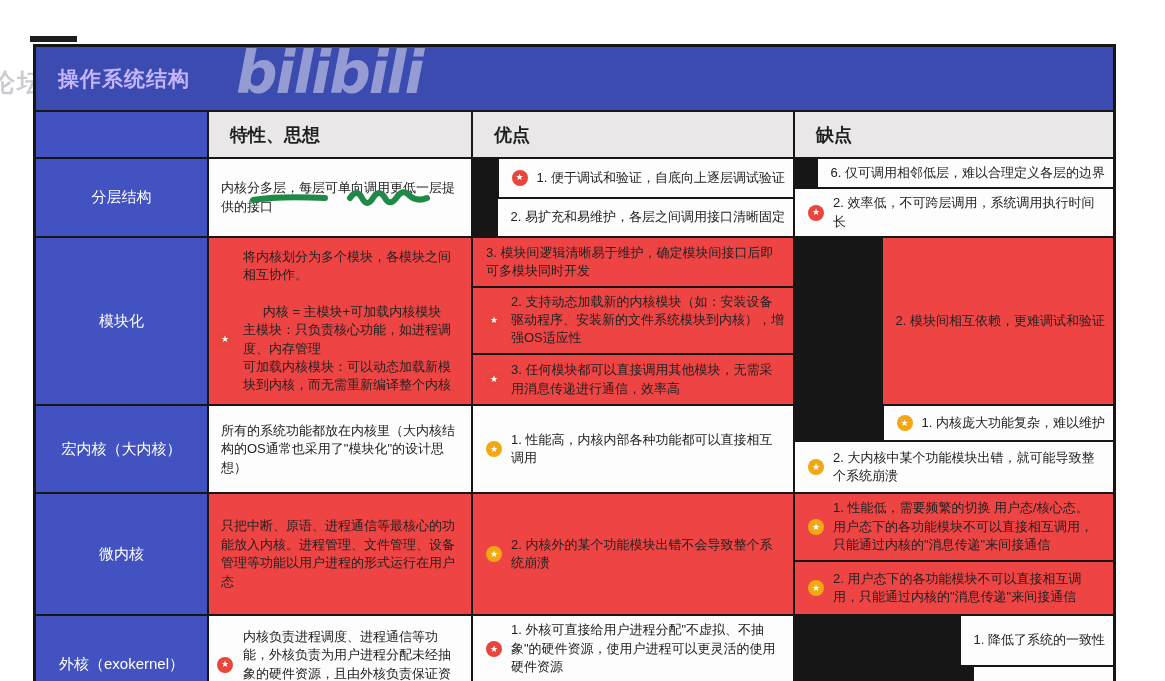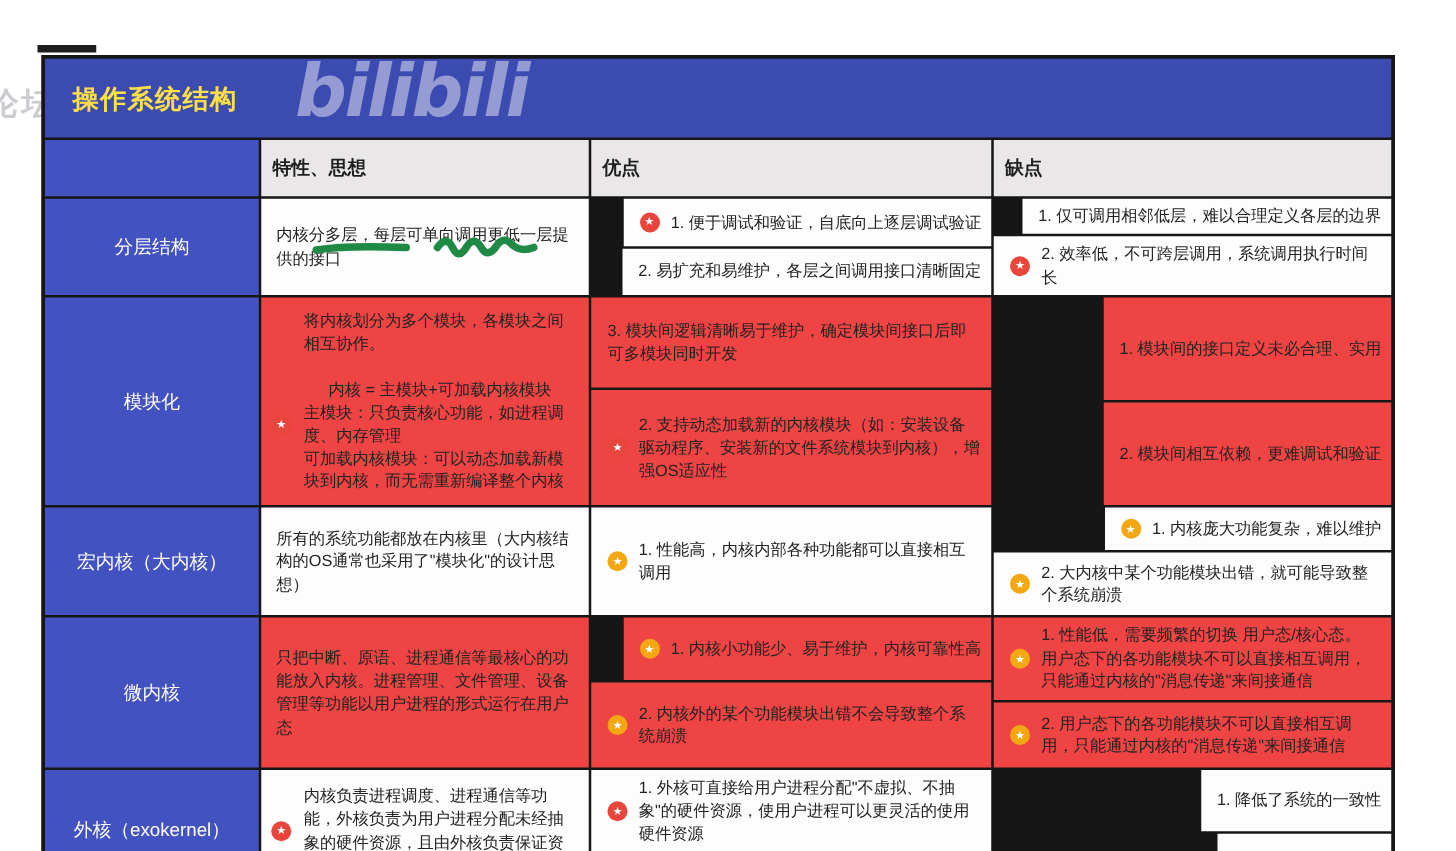--- a/index.html
+++ b/index.html
@@ -7,31 +7,31 @@
               font-family:"Liberation Sans","DejaVu Sans",sans-serif; }
   .page { position:relative; width:961px; height:681px; background:#fff;margin-top:36px; }
 
   
   .ostable { position:absolute; left:33px; top:8px; width:1083px; height:659px;
              background:#161616; padding:3px; display:flex; flex-direction:column; gap:2px; }
 
   
   .titlebar { position:relative; height:63px; flex:0 0 63px; background:#3c4bb0; overflow:hidden; }
   .titlebar h1 { position:absolute; left:22px; top:18px; font-size:21px; font-weight:bold;
-                 color:#fde047; letter-spacing:1px; }
+                 color:#c4b5fd; letter-spacing:1px; }
   .bili-mark { position:absolute; left:200px; top:-8px; font-size:58px; font-weight:800;
                font-style:italic; color:rgba(255,255,255,0.45); letter-spacing:-2px;
                font-family:"DejaVu Sans",sans-serif; pointer-events:none; }
 
   
   .grow { display:grid; grid-template-columns:171px 262px 320px 1fr; gap:2px; background:#161616; }
 
   .hrow { flex:0 0 45px; }
-  .hcell { background:#e9e7e8; display:flex; align-items:center; padding-left:9px;
-           font-size:15px; font-weight:bold; color:#1f1f1f; }
+  .hcell { background:#e9e7e8; display:flex; align-items:center; padding-left:21px;
+           font-size:18px; font-weight:bold; color:#1f1f1f; }
   .hcell.blue { background:#4252c0; }
 
   .labelcell { background:#4252c0; color:#ffffff; font-size:15px;
                display:flex; align-items:center; justify-content:center; text-align:center; }
 
   .cell { font-size:13px; color:#222222; line-height:1.42;align-items:center; }
   .white .cell, .white .subcell { background:#fdfdfd; }
   .gray  .cell, .gray  .subcell { background:#ef4444; }
 
   .feature { display:flex; flex-direction:column; justify-content:center; padding:8px 10px 8px 12px; }
@@ -98,21 +98,21 @@
           <span class="txt">1. 便于调试和验证，自底向上逐层调试验证</span>
         </div>
         <div class="subcell" style="flex:1">
 
           <span class="txt">2. 易扩充和易维护，各层之间调用接口清晰固定</span>
         </div>
       </div>
       <div class="subcol">
         <div class="subcell" style="flex:1">
 
-          <span class="txt">1. 仅可调用相邻低层，难以合理定义各层的边界</span>
+          <span class="txt">6. 仅可调用相邻低层，难以合理定义各层的边界</span>
         </div>
         <div class="subcell" style="flex:1">
           <span class="star red"></span>
           <span class="txt">2. 效率低，不可跨层调用，系统调用执行时间长</span>
         </div>
       </div>
     </div>
 
     <div class="grow gray" style="flex:0 0 166px">
       <div class="labelcell">模块化</div>
@@ -126,26 +126,26 @@
       </div>
       <div class="subcol">
         <div class="subcell" style="flex:49">
 
           <span class="txt">3. 模块间逻辑清晰易于维护，确定模块间接口后即可多模块同时开发</span>
         </div>
         <div class="subcell" style="flex:65">
           <span class="star red"></span>
           <span class="txt">2. 支持动态加载新的内核模块（如：安装设备驱动程序、安装新的文件系统模块到内核），增强OS适应性</span>
         </div>
-      </div>
-      <div class="subcol">
-        <div class="subcell" style="flex:1">
-
-          <span class="txt">1. 模块间的接口定义未必合理、实用</span>
-        </div>
+        <div class="subcell" style="flex:52">
+          <span class="star red"></span>
+          <span class="txt">3. 任何模块都可以直接调用其他模块，无需采用消息传递进行通信，效率高</span>
+        </div>
+      </div>
+      <div class="subcol">
         <div class="subcell" style="flex:1">
 
           <span class="txt">2. 模块间相互依赖，更难调试和验证</span>
         </div>
       </div>
     </div>
 
     <div class="grow white" style="flex:0 0 86px">
       <div class="labelcell">宏内核（大内核）</div>
       <div class="cell feature">
@@ -168,24 +168,20 @@
         </div>
       </div>
     </div>
 
     <div class="grow gray" style="flex:0 0 120px">
       <div class="labelcell">微内核</div>
       <div class="cell feature">
         <div class="fpara">只把中断、原语、进程通信等最核心的功能放入内核。进程管理、文件管理、设备管理等功能以用户进程的形式运行在用户态</div>
       </div>
       <div class="subcol">
-        <div class="subcell" style="flex:49">
-          <span class="star yellow"></span>
-          <span class="txt">1. 内核小功能少、易于维护，内核可靠性高</span>
-        </div>
         <div class="subcell" style="flex:71">
           <span class="star yellow"></span>
           <span class="txt">2. 内核外的某个功能模块出错不会导致整个系统崩溃</span>
         </div>
       </div>
       <div class="subcol">
         <div class="subcell" style="flex:65">
           <span class="star yellow"></span>
           <span class="txt">1. 性能低，需要频繁的切换 用户态/核心态。 用户态下的各功能模块不可以直接相互调用，只能通过内核的"消息传递"来间接通信</span>
         </div>

